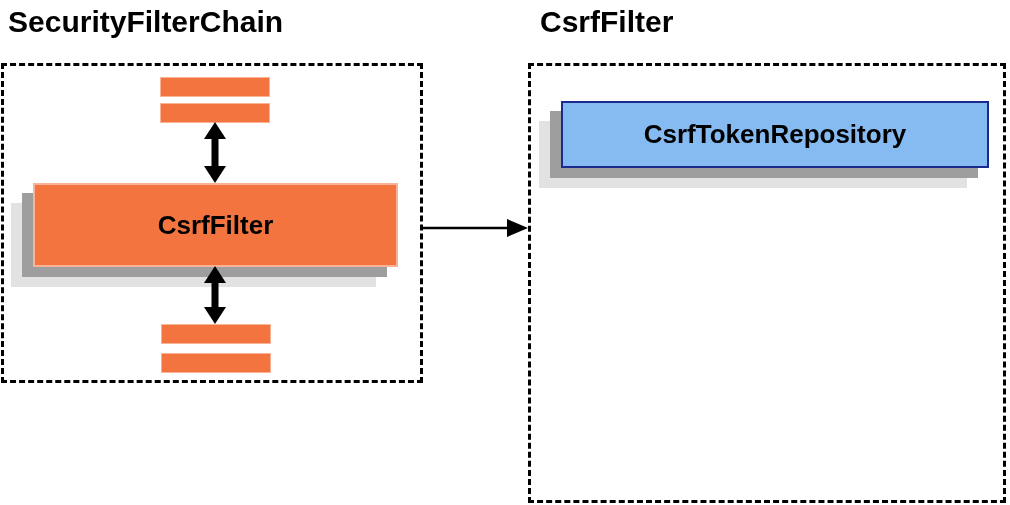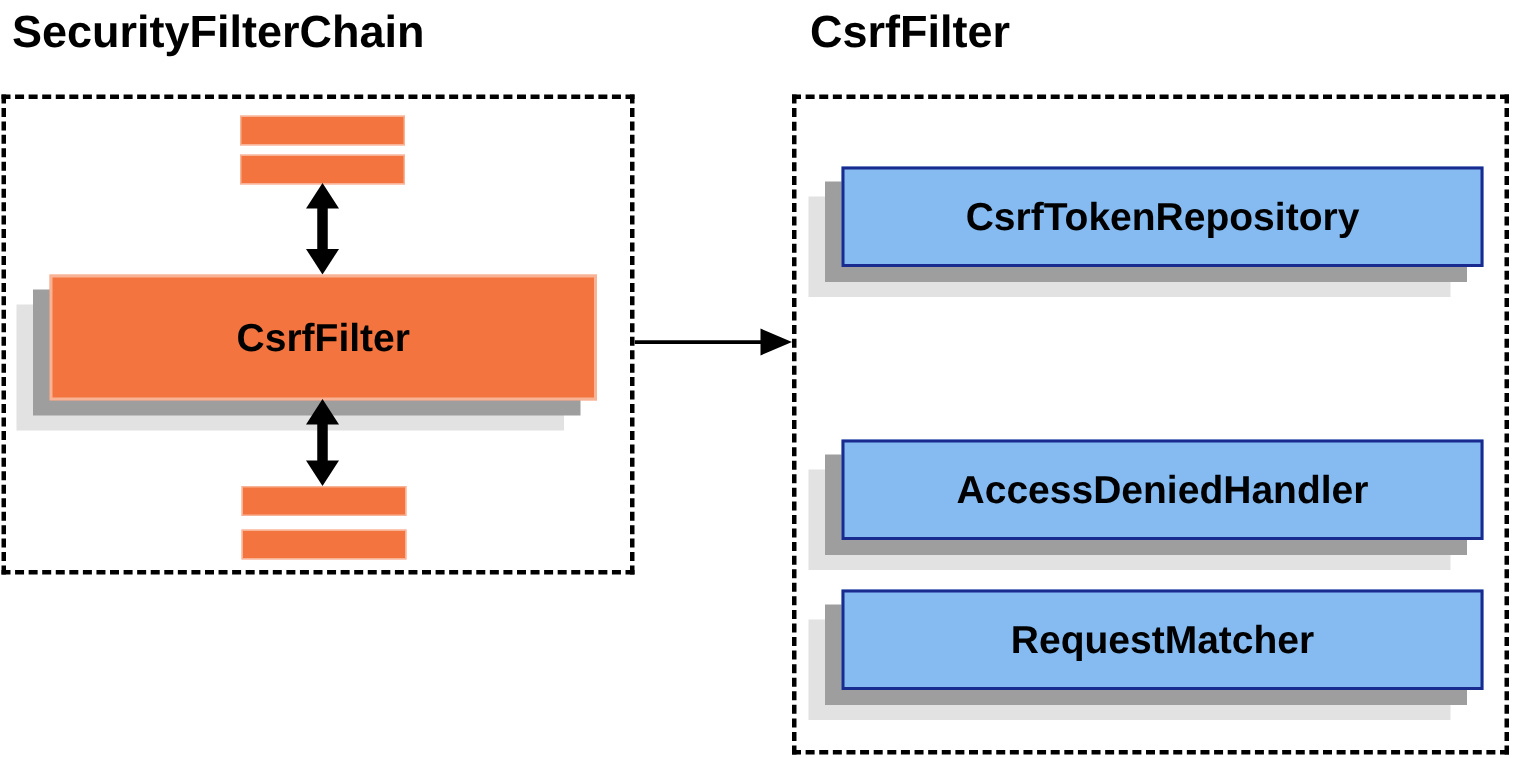--- a/index.html
+++ b/index.html
@@ -78,21 +78,21 @@
     position:absolute;
     left:30px;
     width:428px;height:67px;
     background:var(--blue-fill);
     border:2px solid var(--blue-border);
     box-shadow:-11px 10px 0 var(--shadow-dark), -22px 20px 0 var(--shadow-light);
     display:flex;align-items:center;justify-content:center;
     font-size:26px;font-weight:bold;color:var(--ink);
     white-space:nowrap;
   }
-  .component-1{top:45px;}
+  .component-1{top:35px;}
   .component-2{top:128px;}
   .component-3{top:227px;}
   .component-4{top:327px;}
 </style>
 </head>
 <body>
 
 <div class="stage">
 
   <div class="diagram-title title-left">SecurityFilterChain</div>
@@ -135,22 +135,16 @@
     </svg>
   </div>
 
   <div class="dashed-panel panel-right">
 
     <div class="component-box component-1">
       <span>CsrfTokenRepository</span>
     </div>
 
 
-    <div class="component-box component-3">
-      <span>AccessDeniedHandler</span>
-    </div>
 
-    <div class="component-box component-4">
-      <span>RequestMatcher</span>
-    </div>
   </div>
 
 </div>
 
 </body></html>

